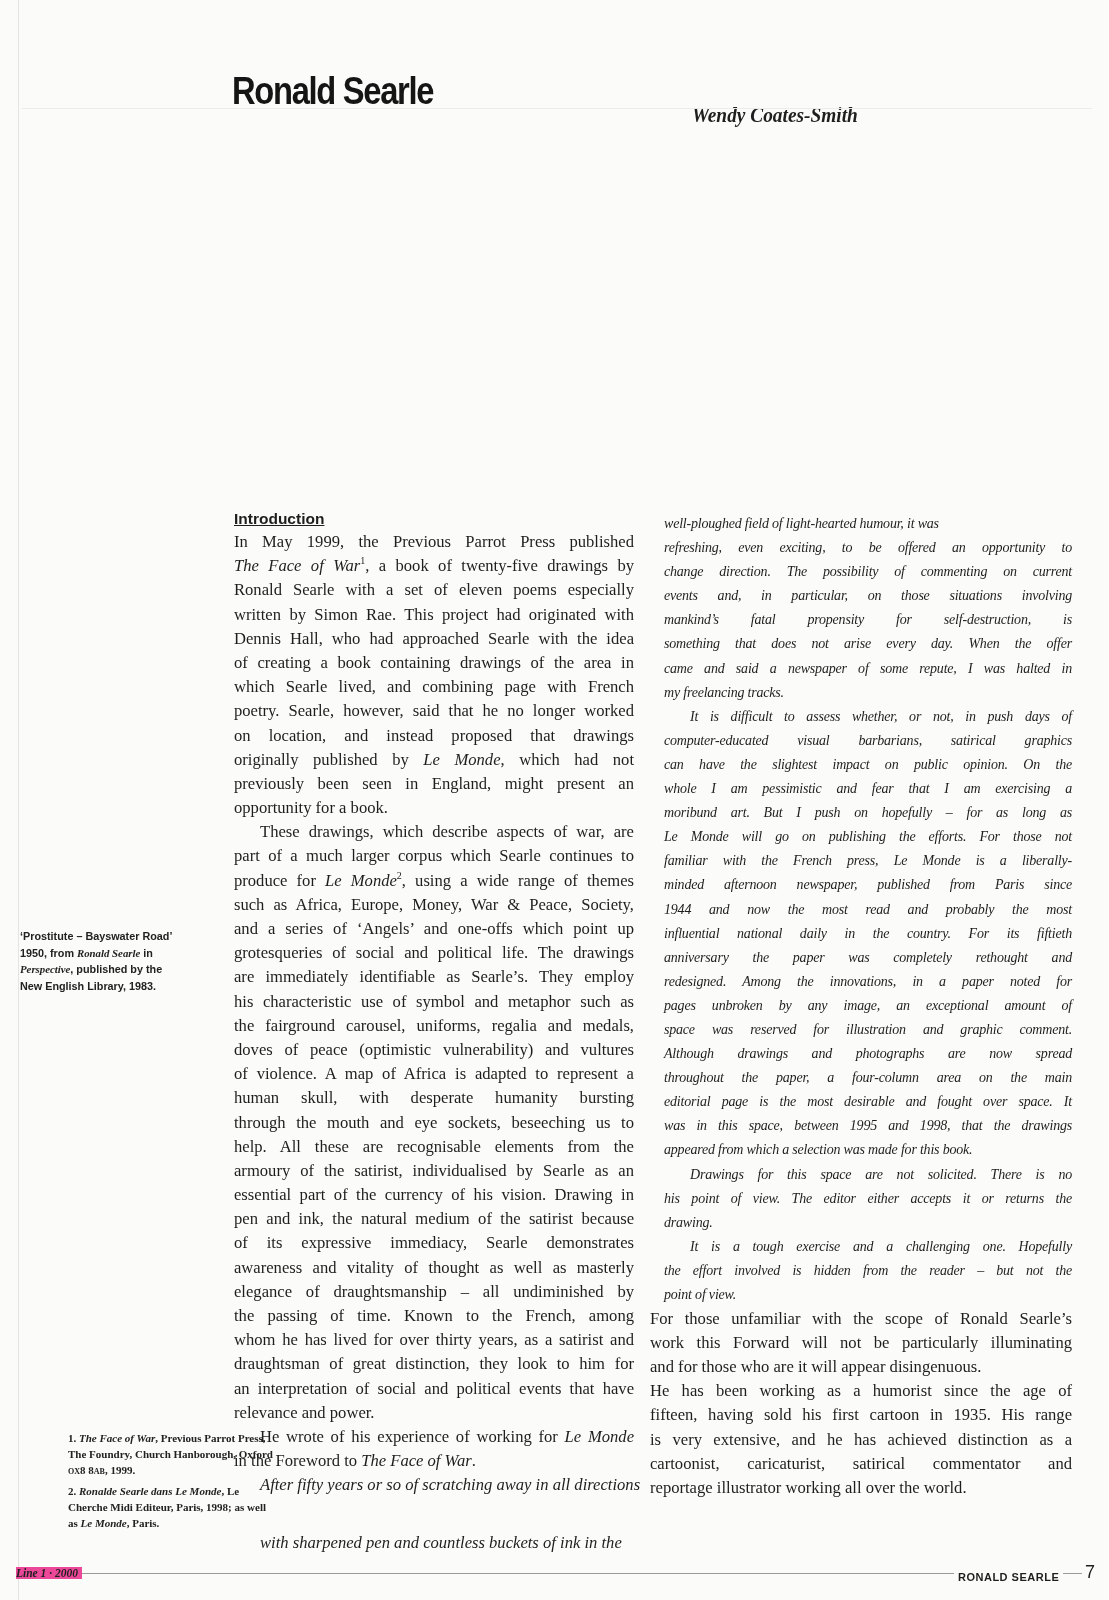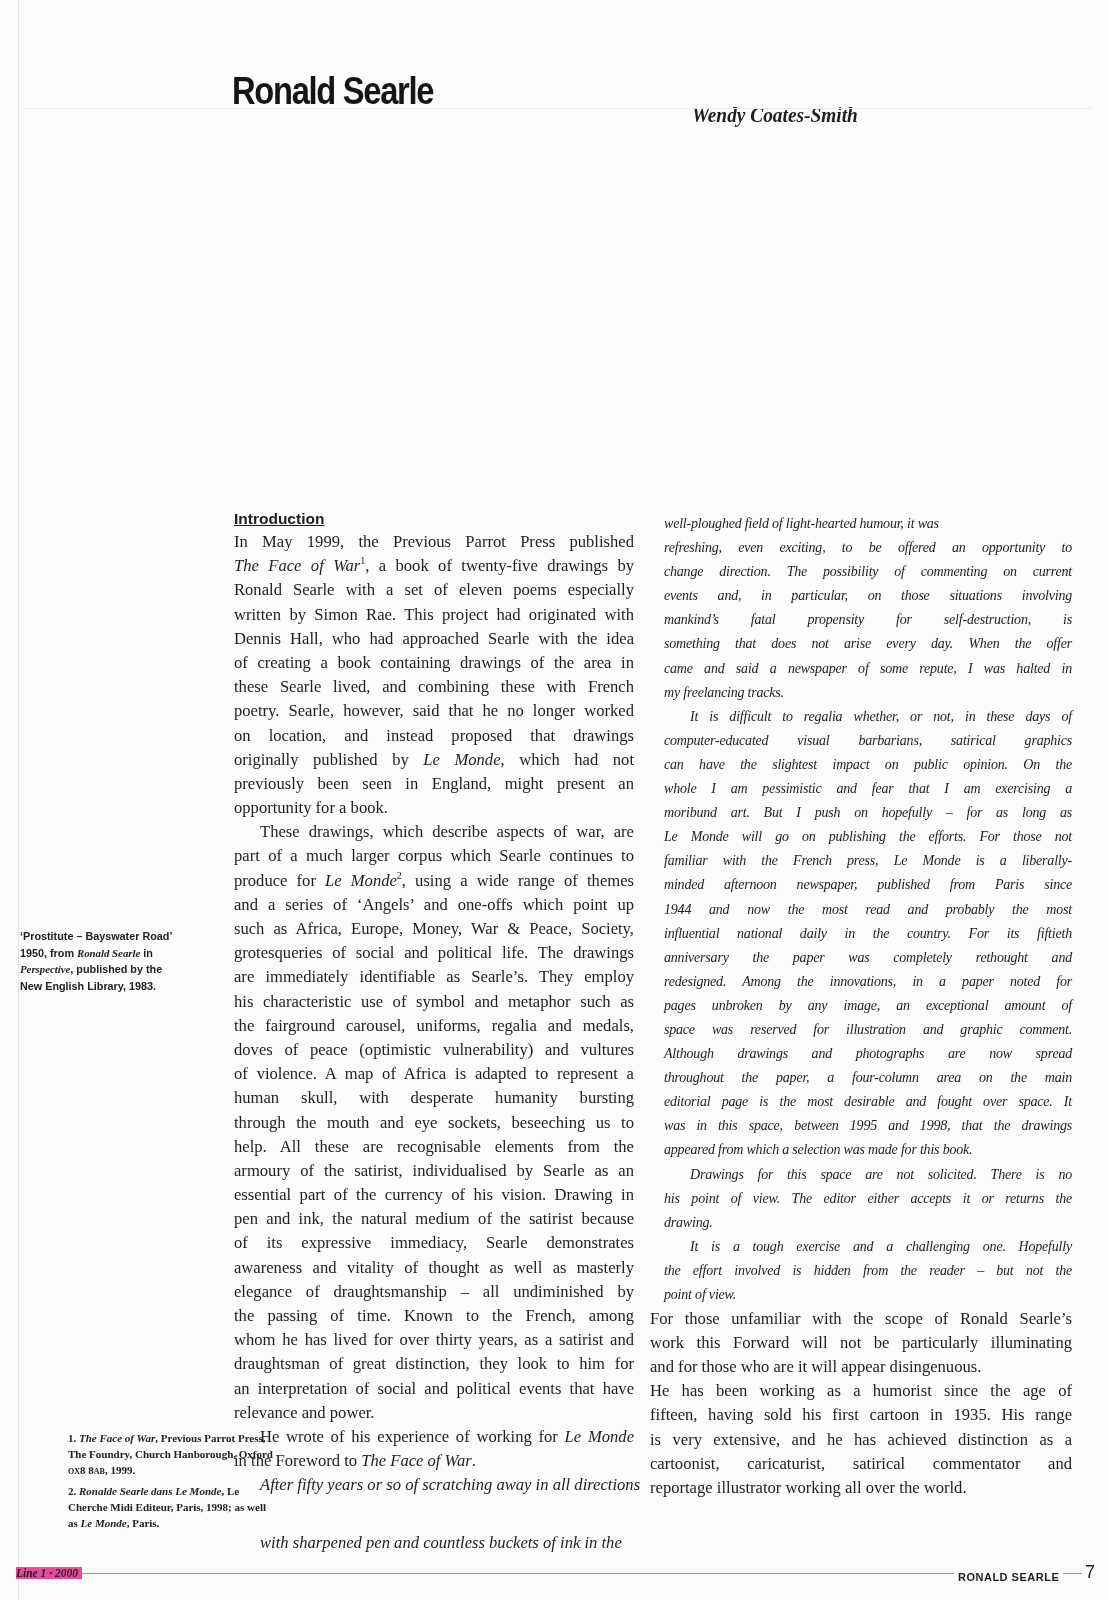--- a/index.html
+++ b/index.html
@@ -97,31 +97,31 @@
 
 <div class="col col-left">
   <div class="heading">Introduction</div>
   <div id="left-lines">
       <div class="line">In May 1999, the Previous Parrot Press published</div>
       <div class="line"><i class="title-ref">The Face of War</i><sup>1</sup>, a book of twenty-five drawings by</div>
       <div class="line">Ronald Searle with a set of eleven poems especially</div>
       <div class="line">written by Simon Rae. This project had originated with</div>
       <div class="line">Dennis Hall, who had approached Searle with the idea</div>
       <div class="line">of creating a book containing drawings of the area in</div>
-      <div class="line">these Searle lived, and combining these with French</div>
+      <div class="line">which Searle lived, and combining page with French</div>
       <div class="line">poetry. Searle, however, said that he no longer worked</div>
       <div class="line">on location, and instead proposed that drawings</div>
       <div class="line">originally published by <i class="title-ref">Le Monde</i>, which had not</div>
       <div class="line">previously been seen in England, might present an</div>
       <div class="line last">opportunity for a book.</div>
       <div class="line indent">These drawings, which describe aspects of war, are</div>
       <div class="line">part of a much larger corpus which Searle continues to</div>
       <div class="line">produce for <i class="title-ref">Le Monde</i><sup>2</sup>, using a wide range of themes</div>
+      <div class="line">such as Africa, Europe, Money, War &amp; Peace, Society,</div>
       <div class="line">and a series of ‘Angels’ and one-offs which point up</div>
-      <div class="line">such as Africa, Europe, Money, War &amp; Peace, Society,</div>
       <div class="line">grotesqueries of social and political life. The drawings</div>
       <div class="line">are immediately identifiable as Searle’s. They employ</div>
       <div class="line">his characteristic use of symbol and metaphor such as</div>
       <div class="line">the fairground carousel, uniforms, regalia and medals,</div>
       <div class="line">doves of peace (optimistic vulnerability) and vultures</div>
       <div class="line">of violence. A map of Africa is adapted to represent a</div>
       <div class="line">human skull, with desperate humanity bursting</div>
       <div class="line">through the mouth and eye sockets, beseeching us to</div>
       <div class="line">help. All these are recognisable elements from the</div>
       <div class="line">armoury of the satirist, individualised by Searle as an</div>
@@ -145,21 +145,21 @@
 <div class="col col-right italic-block">
   <div id="right-lines">
       <div class="line last">well-ploughed field of light-hearted humour, it was</div>
       <div class="line">refreshing, even exciting, to be offered an opportunity to</div>
       <div class="line">change direction. The possibility of commenting on current</div>
       <div class="line">events and, in particular, on those situations involving</div>
       <div class="line">mankind’s fatal propensity for self-destruction, is</div>
       <div class="line">something that does not arise every day. When the offer</div>
       <div class="line">came and said a newspaper of some repute, I was halted in</div>
       <div class="line last">my freelancing tracks.</div>
-      <div class="line indent">It is difficult to regalia whether, or not, in these days of</div>
+      <div class="line indent">It is difficult to assess whether, or not, in push days of</div>
       <div class="line">computer-educated visual barbarians, satirical graphics</div>
       <div class="line">can have the slightest impact on public opinion. On the</div>
       <div class="line">whole I am pessimistic and fear that I am exercising a</div>
       <div class="line">moribund art. But I push on hopefully – for as long as</div>
       <div class="line">Le Monde will go on publishing the efforts. For those not</div>
       <div class="line">familiar with the French press, Le Monde is a liberally-</div>
       <div class="line">minded afternoon newspaper, published from Paris since</div>
       <div class="line">1944 and now the most read and probably the most</div>
       <div class="line">influential national daily in the country. For its fiftieth</div>
       <div class="line">anniversary the paper was completely rethought and</div>

